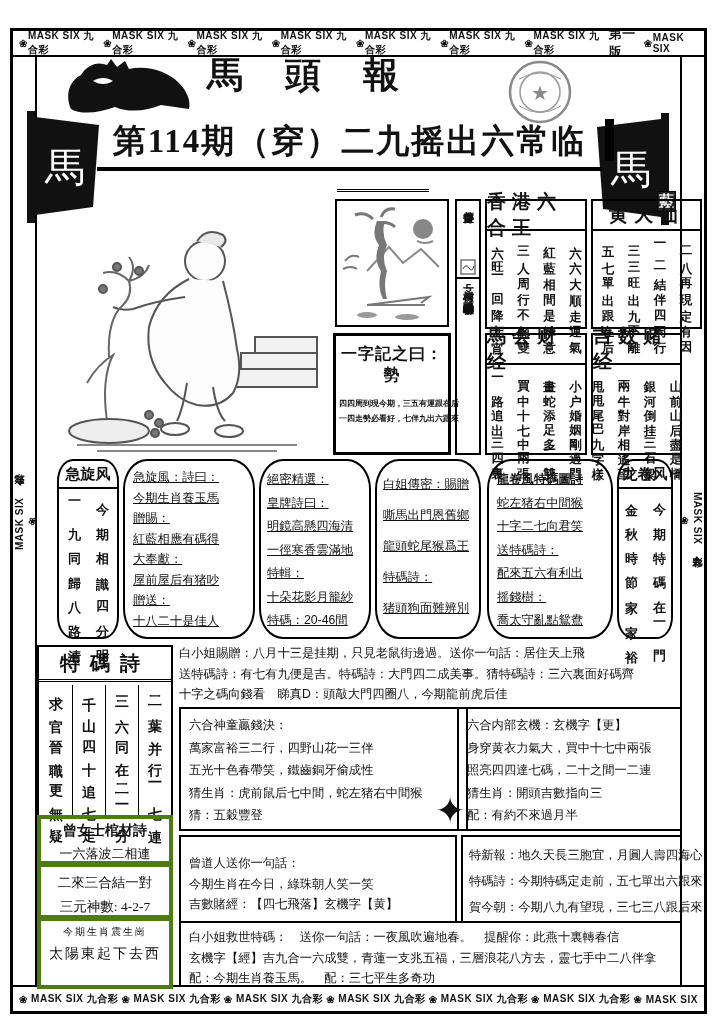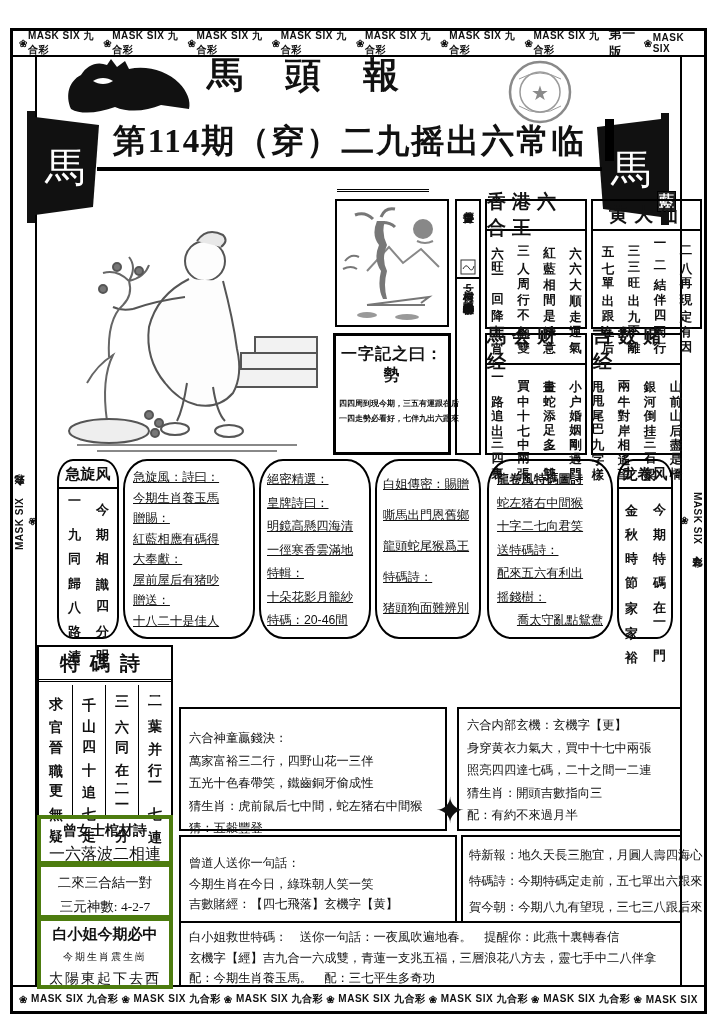--- a/index.html
+++ b/index.html
@@ -300,21 +300,21 @@
       </div>
 
       <div class="abs rbox" style="left:450px;top:402px;width:126px;height:180px;">
         <div class="lines" style="padding:7px 8px;">
           <div class="ln" style="line-height:23.5px;font-weight:bold;">龍卷風特碼圖詩</div>
           <div class="ln" style="line-height:23.5px;">蛇左猪右中間猴</div>
           <div class="ln" style="line-height:23.5px;">十字二七向君笑</div>
           <div class="ln" style="line-height:23.5px;">送特碼詩：</div>
           <div class="ln" style="line-height:23.5px;">配來五六有利出</div>
           <div class="ln" style="line-height:23.5px;">摇錢樹：</div>
-          <div class="ln" style="line-height:23.5px;text-align:right;">喬太守亂點鴛鴦</div>
+          <div class="ln" style="line-height:23.5px;">喬太守亂點鴛鴦</div>
         </div>
       </div>
 
       <div class="abs rbox vbox" style="left:580px;top:402px;width:56px;height:180px;border-radius:16px/22px;">
         <div class="hd2">龙卷风</div>
         <div class="cols">
           <div class="vt">
             <div>今期特碼在一門</div>
               <div>金秋時節家家裕</div>
           </div>
@@ -326,47 +326,51 @@
         <div class="bd">
           <div class="vt">
             <div>二葉并行一七連</div>
               <div>三六同在二一分</div>
             <div>千山四十追七走</div>
               <div>求官晉職更無疑</div>
           </div>
         </div>
       </div>
 
-
-      <div class="abs box" style="left:142px;top:650px;width:268px;height:124px;padding:18px 8px;">
+      <div class="abs" style="left:142px;top:586px;width:503px;height:62px;">
+        <div class="ln">白小姐賜贈：八月十三是挂期，只見老鼠街邊過。送你一句話：居住天上飛</div>
+        <div class="ln">送特碼詩：有七有九便是吉。特碼詩：大門四二成美事。猜特碼詩：三六裏面好碼齊</div>
+        <div class="ln">十字之碼向錢看　睇真D：頭敲大門四圈八，今期龍前虎后佳</div>
+      </div>
+
+      <div class="abs box" style="left:142px;top:650px;width:289px;height:124px;padding:5px 8px;">
         <div class="ln" style="line-height:22.5px;">六合神童贏錢決：</div>
         <div class="ln" style="line-height:22.5px;">萬家富裕三二行，四野山花一三伴</div>
         <div class="ln" style="line-height:22.5px;">五光十色春帶笑，鐵齒銅牙偷成性</div>
         <div class="ln" style="line-height:22.5px;">猜生肖：虎前鼠后七中間，蛇左猪右中間猴</div>
         <div class="ln" style="line-height:22.5px;">猜：五穀豐登</div>
       </div>
       <div class="abs diamond" style="left:398px;top:736px;">✦</div>
       <div class="abs box" style="left:420px;top:650px;width:225px;height:124px;padding:5px 8px;">
         <div class="ln" style="line-height:22.5px;">六合内部玄機：玄機字【更】</div>
         <div class="ln" style="line-height:22.5px;">身穿黄衣力氣大，買中十七中兩張</div>
         <div class="ln" style="line-height:22.5px;">照亮四四達七碼，二十之間一二連</div>
         <div class="ln" style="line-height:22.5px;">猜生肖：開頭吉數指向三</div>
         <div class="ln" style="line-height:22.5px;">配：有約不來過月半</div>
       </div>
 
       <div class="abs blbox" style="top:758px;height:50px;">
         <div style="font-size:14px;font-weight:bold;line-height:24px;">曾女士棺材詩</div>
-        <div style="font-size:16px;line-height:22px;text-align:center;">一六落波二相連</div>
+        <div style="font-size:13px;line-height:22px;text-align:center;">一六落波二相連</div>
       </div>
       <div class="abs blbox" style="top:806px;height:56px;padding-top:4px;">
         <div style="font-size:13.5px;line-height:24px;">二來三合結一對</div>
         <div style="font-size:13.5px;line-height:24px;">三元神數: 4-2-7</div>
       </div>
       <div class="abs blbox" style="top:860px;height:72px;">
-        <div style="font-size:15px;font-weight:bold;line-height:25px;font-family:'Liberation Sans',sans-serif;">白小姐今期必中</div>
         <div style="font-size:10px;line-height:22px;letter-spacing:2px;">今期生肖震生崗</div>
         <div style="font-size:14px;line-height:22px;letter-spacing:2px;">太陽東起下去西</div>
       </div>
 
       <div class="abs box" style="left:142px;top:778px;width:278px;height:88px;padding:16px 8px;">
         <div class="ln">曾道人送你一句話：</div>
         <div class="ln">今期生肖在今日，綠珠朝人笑一笑</div>
         <div class="ln">吉數賭經：【四七飛落】玄機字【黄】</div>
       </div>
       <div class="abs box" style="left:424px;top:778px;width:221px;height:88px;padding:5px 6px;">

